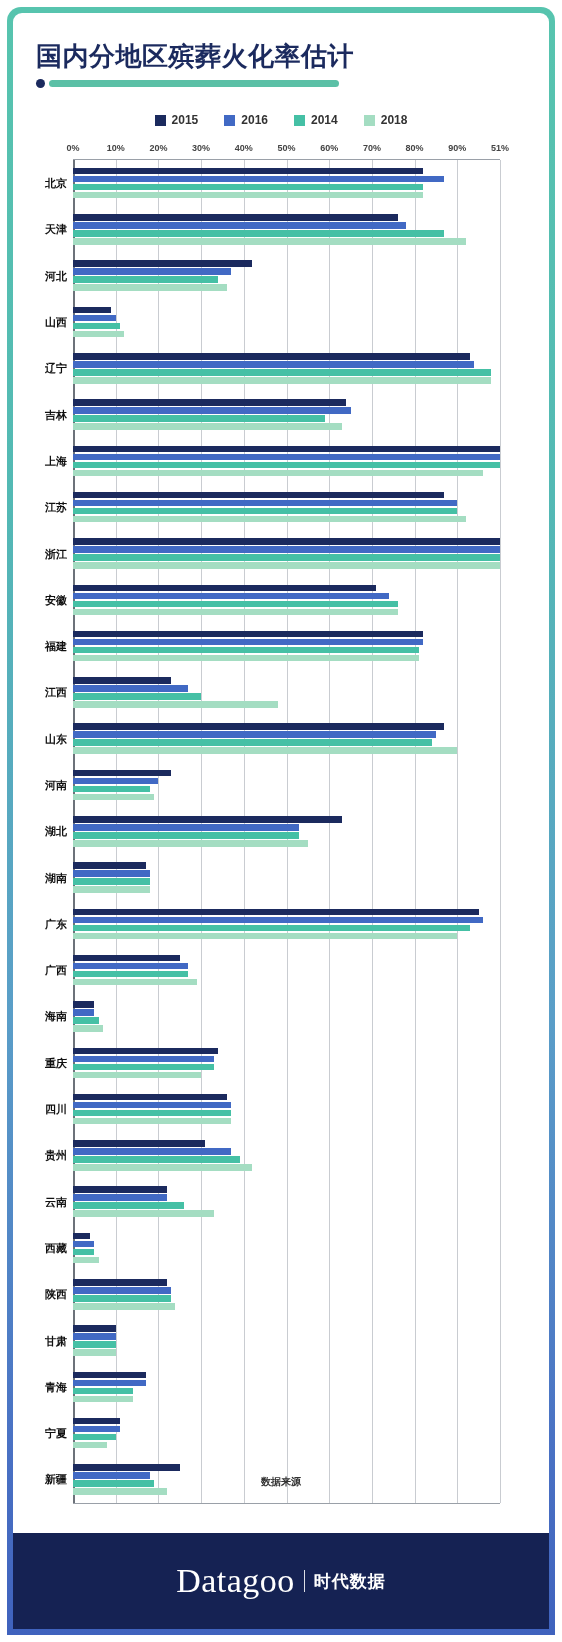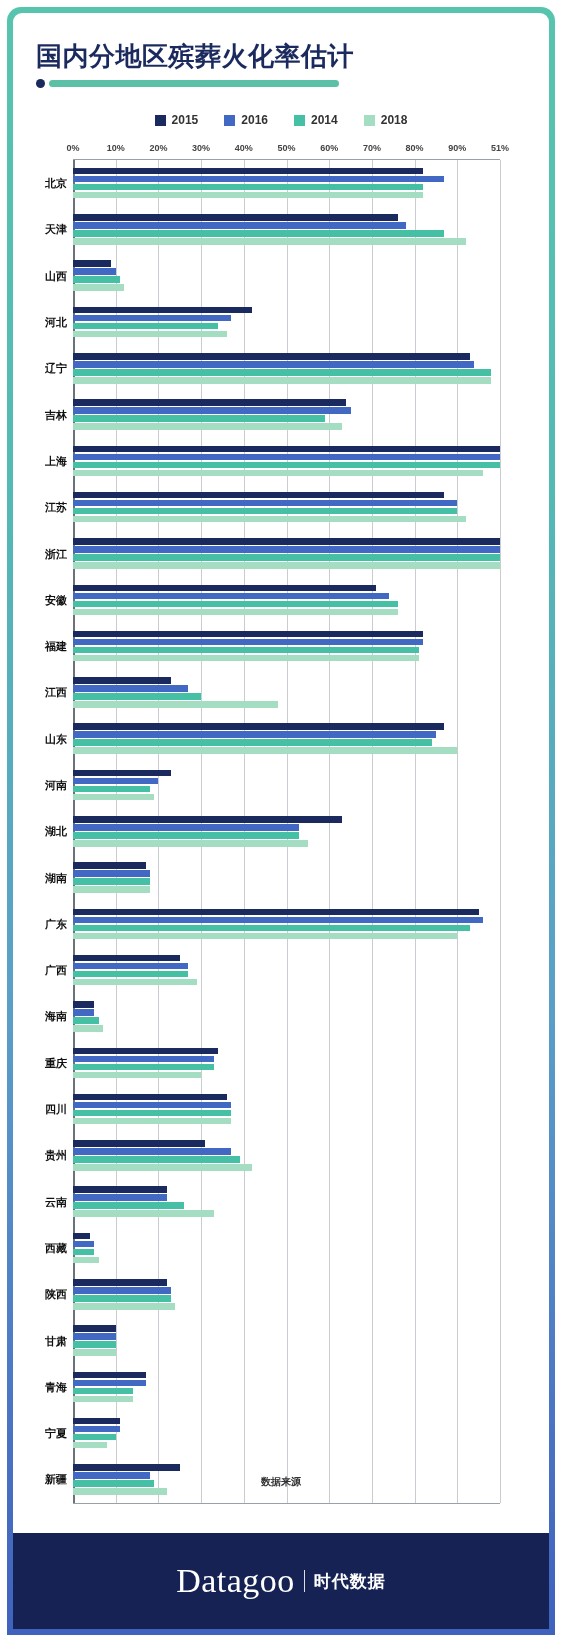--- a/index.html
+++ b/index.html
@@ -236,35 +236,35 @@
               <div class="row">
                 <span class="row-label">天津</span>
                 <div class="bar-group">
                   <div class="bar y2015" style="width: 76%; background: rgb(27, 42, 94);"></div>
                   <div class="bar y2016" style="width: 78%; background: rgb(65, 105, 196);"></div>
                   <div class="bar y2017" style="width: 87%; background: rgb(69, 192, 165);"></div>
                   <div class="bar y2018" style="width: 92%; background: rgb(164, 221, 194);"></div>
                 </div>
               </div>
               <div class="row">
+                <span class="row-label">河北</span>
+                <div class="bar-group">
+                  <div class="bar y2015" style="width: 42%; background: rgb(27, 42, 94);"></div>
+                  <div class="bar y2016" style="width: 37%; background: rgb(65, 105, 196);"></div>
+                  <div class="bar y2017" style="width: 34%; background: rgb(69, 192, 165);"></div>
+                  <div class="bar y2018" style="width: 36%; background: rgb(164, 221, 194);"></div>
+                </div>
+              </div>
+              <div class="row">
                 <span class="row-label">山西</span>
                 <div class="bar-group">
                   <div class="bar y2015" style="width: 9%; background: rgb(27, 42, 94);"></div>
                   <div class="bar y2016" style="width: 10%; background: rgb(65, 105, 196);"></div>
                   <div class="bar y2017" style="width: 11%; background: rgb(69, 192, 165);"></div>
                   <div class="bar y2018" style="width: 12%; background: rgb(164, 221, 194);"></div>
-                </div>
-              </div>
-              <div class="row">
-                <span class="row-label">河北</span>
-                <div class="bar-group">
-                  <div class="bar y2015" style="width: 42%; background: rgb(27, 42, 94);"></div>
-                  <div class="bar y2016" style="width: 37%; background: rgb(65, 105, 196);"></div>
-                  <div class="bar y2017" style="width: 34%; background: rgb(69, 192, 165);"></div>
-                  <div class="bar y2018" style="width: 36%; background: rgb(164, 221, 194);"></div>
                 </div>
               </div>
               <div class="row">
                 <span class="row-label">辽宁</span>
                 <div class="bar-group">
                   <div class="bar y2015" style="width: 93%; background: rgb(27, 42, 94);"></div>
                   <div class="bar y2016" style="width: 94%; background: rgb(65, 105, 196);"></div>
                   <div class="bar y2017" style="width: 98%; background: rgb(69, 192, 165);"></div>
                   <div class="bar y2018" style="width: 98%; background: rgb(164, 221, 194);"></div>
                 </div>

